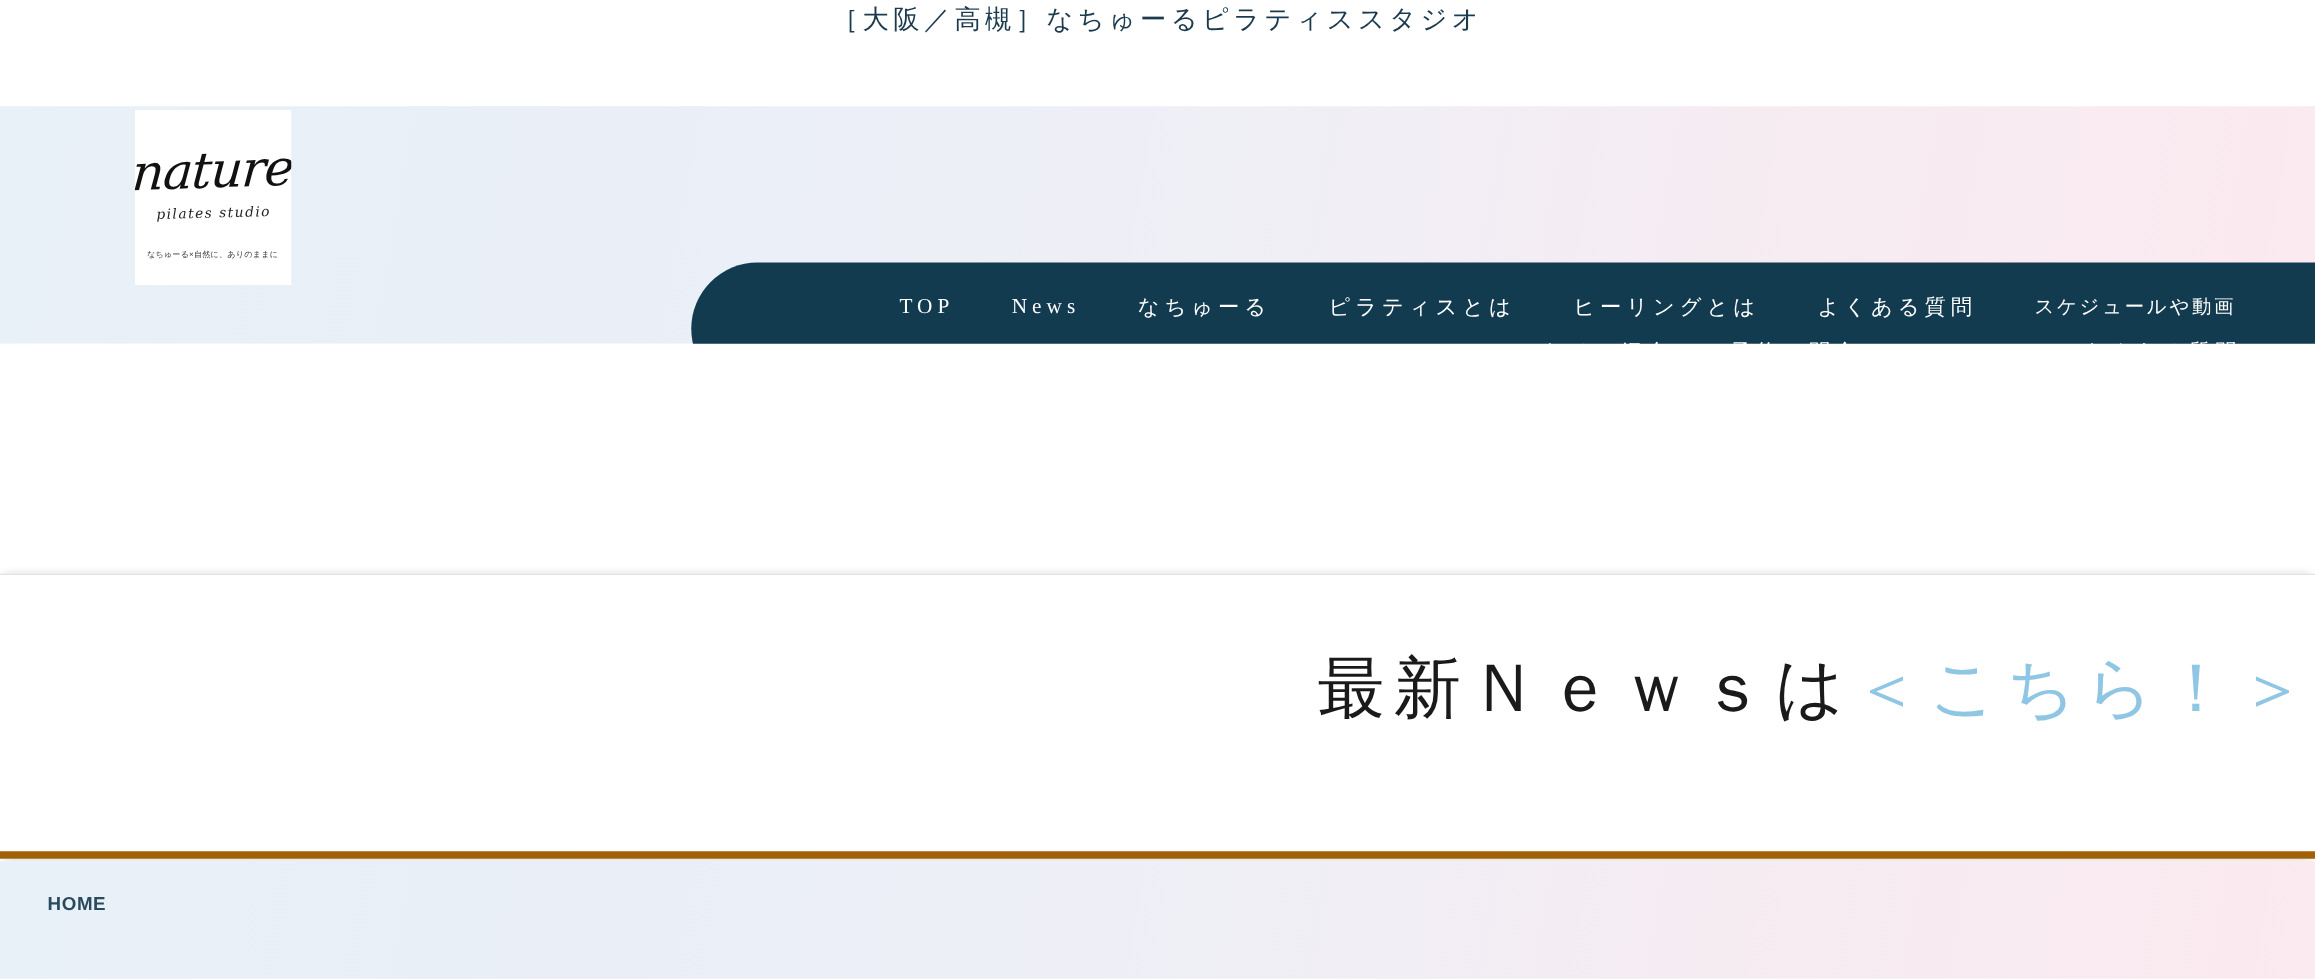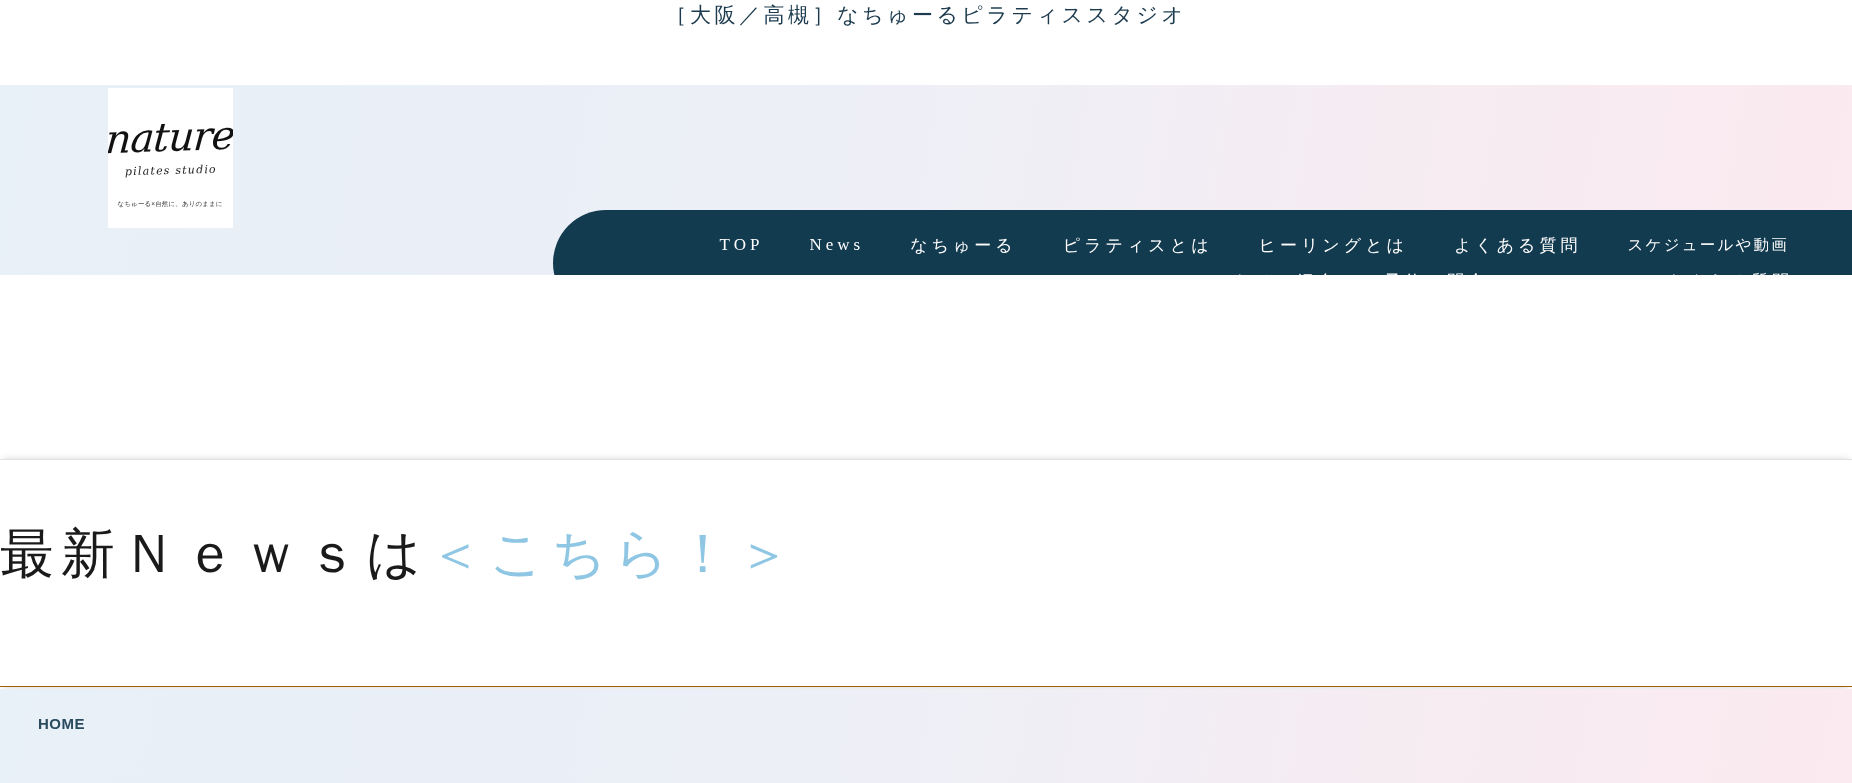--- a/index.html
+++ b/index.html
@@ -146,25 +146,25 @@
   .ic{ display:inline-flex; align-items:center; justify-content:center; }
 
   
   .news-section{
     position:absolute;
     left:0; top:459px;
     width:100%;
     height:228px;
     background:#ffffff;
     border-top:1px solid #e2e2e2;
-    border-bottom:1px solid #a16207;
+    border-bottom:6px solid #a16207;
     box-shadow:0 -3px 7px -3px rgba(0,0,0,0.16), 0 4px 8px -3px rgba(0,0,0,0.16);
     display:flex;
     flex-direction:column;
-    align-items:flex-start;
+    align-items:flex-end;
     justify-content:center;
   }
   .news-headline{
     font-family:"Liberation Serif", serif;
     font-size:54px;
     color:#1a1a1a;
     letter-spacing:7px;
     white-space:nowrap;
     margin-bottom:38px;
     cursor:pointer;

